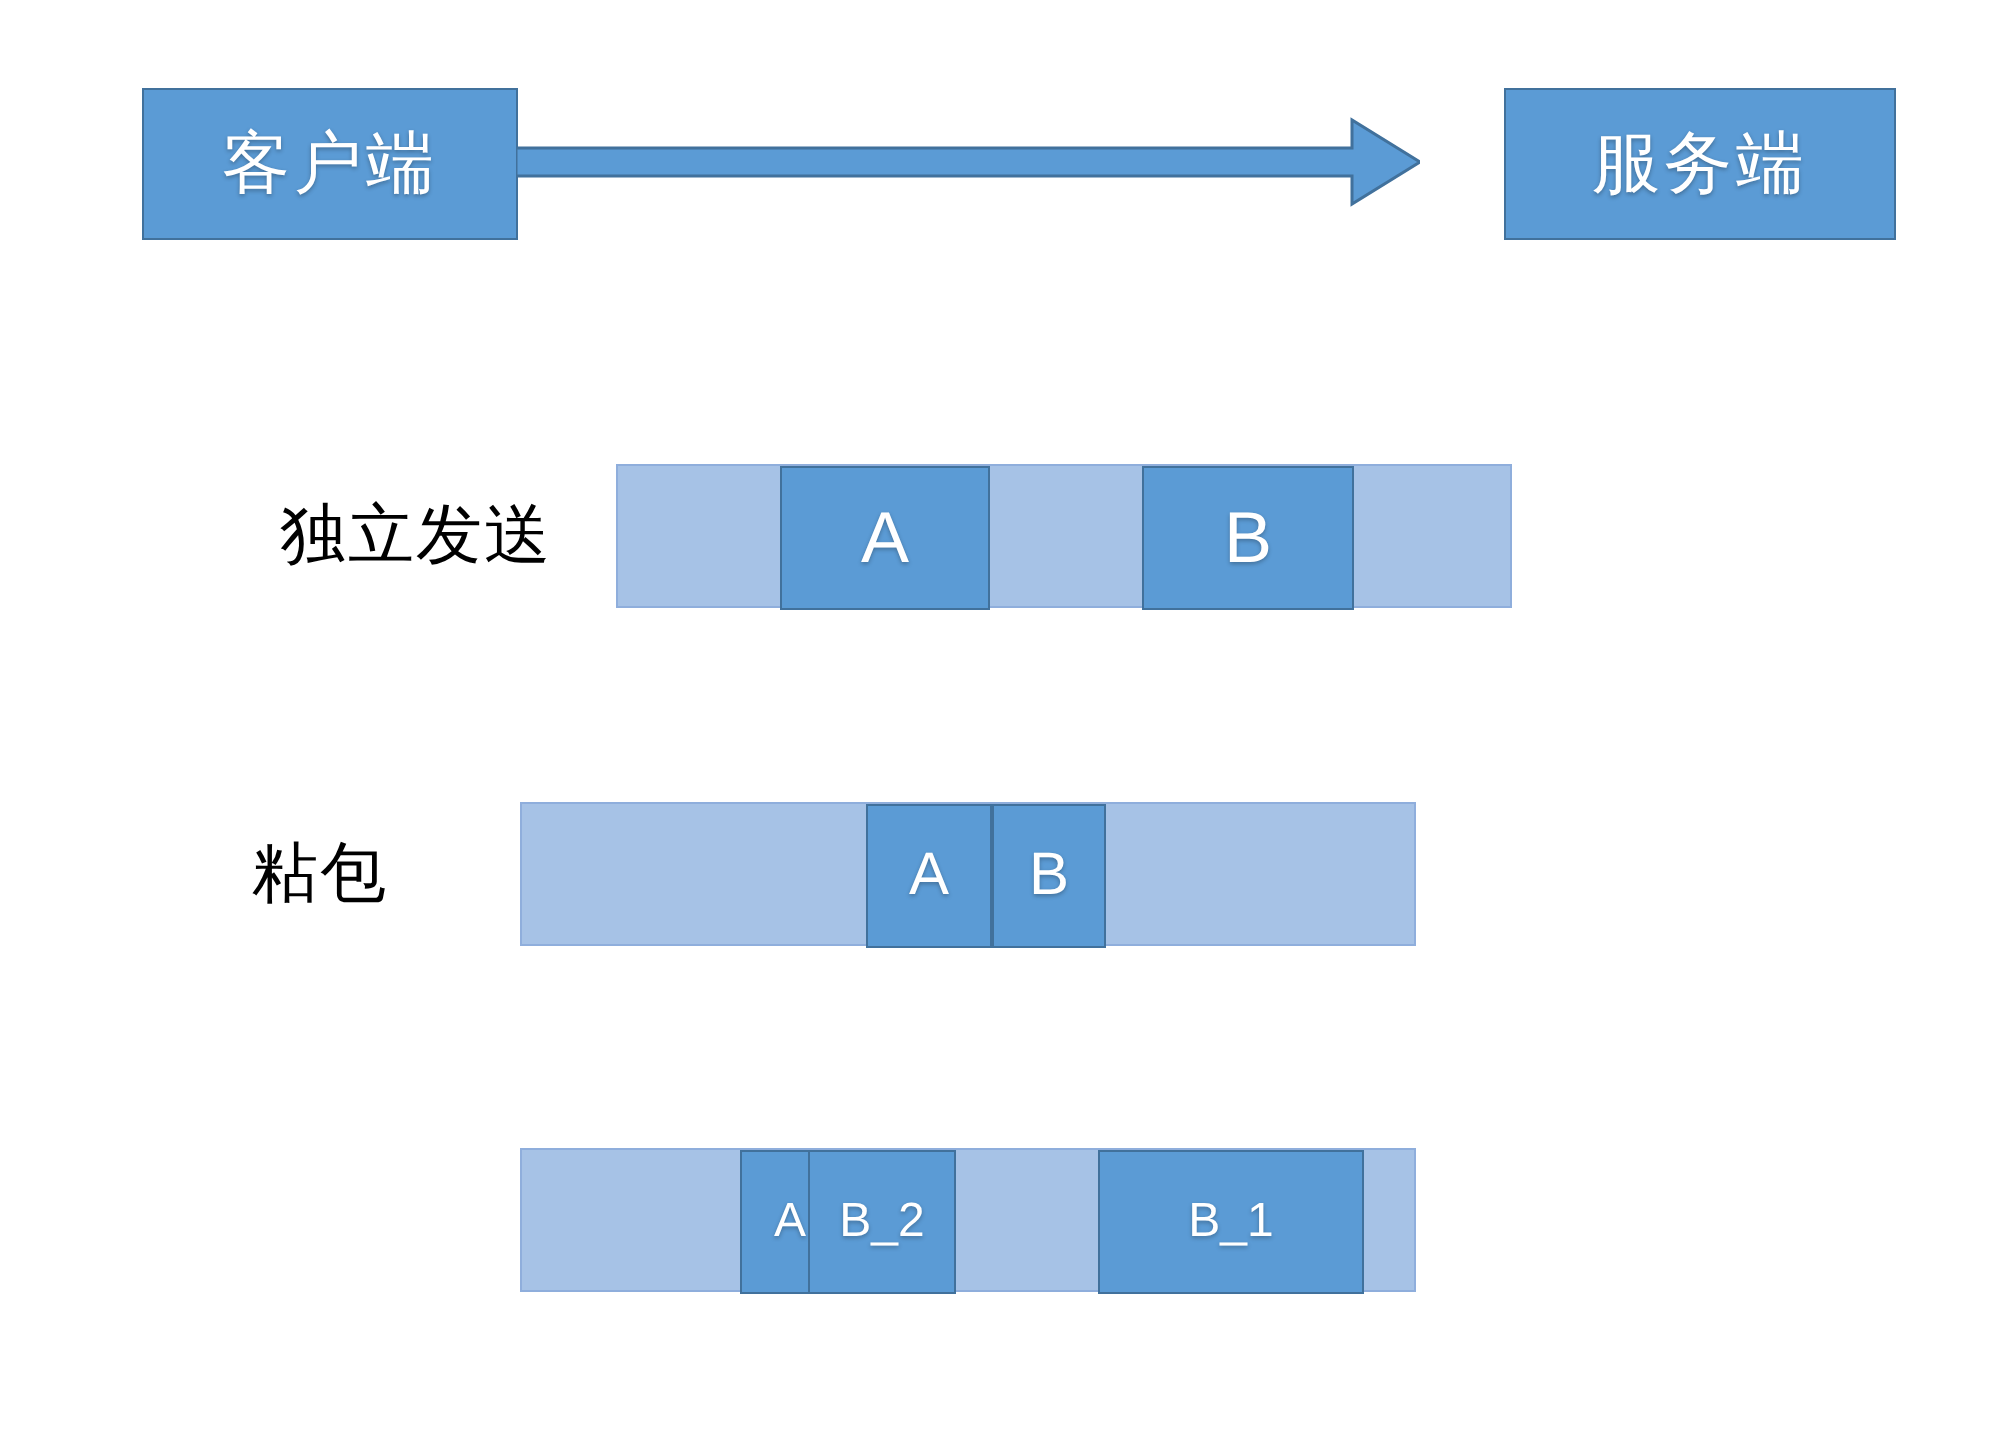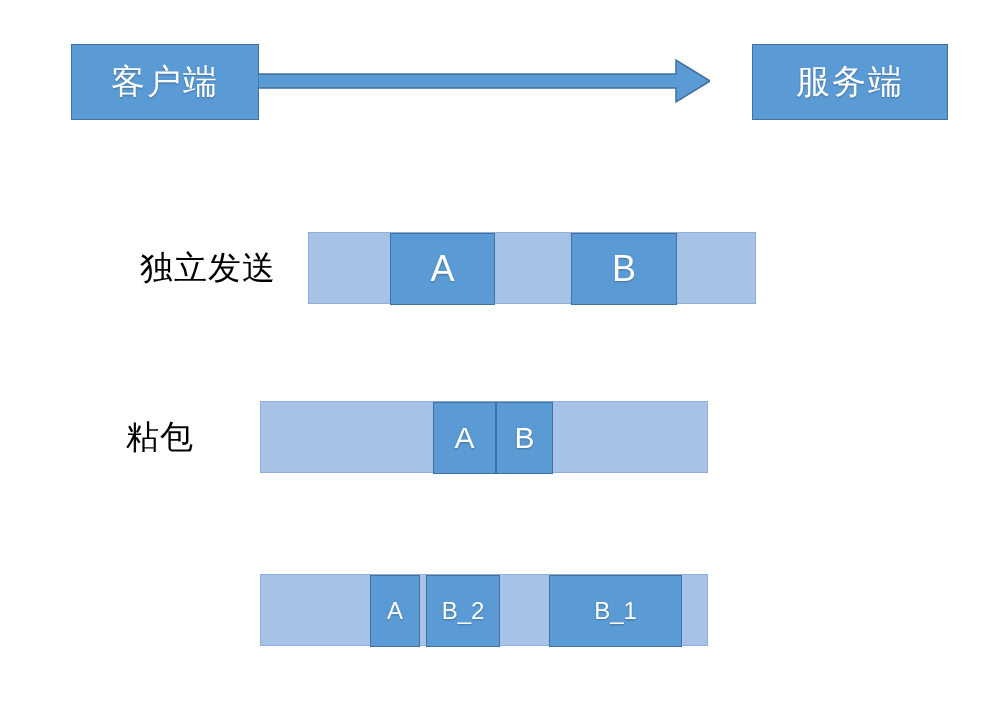--- a/index.html
+++ b/index.html
@@ -132,18 +132,18 @@
     <div class="row-label">粘包</div>
     <div class="stream-band">
       <div class="packet-block size-md" style="left:172px;width:63px;">A</div>
       <div class="packet-block size-md" style="left:235px;width:57px;">B</div>
     </div>
   </div>
 
   <div class="packet-row" id="row-split">
     <div class="stream-band">
       <div class="packet-block size-sm" style="left:109px;width:50px;">A</div>
-      <div class="packet-block size-sm" style="left:165px;width:74px;">B_2</div>
+      <div class="packet-block size-sm" style="left:143px;width:74px;">B_2</div>
       <div class="packet-block size-sm" style="left:288px;width:133px;">B_1</div>
     </div>
   </div>
 
 </div>
 
 </body></html>

